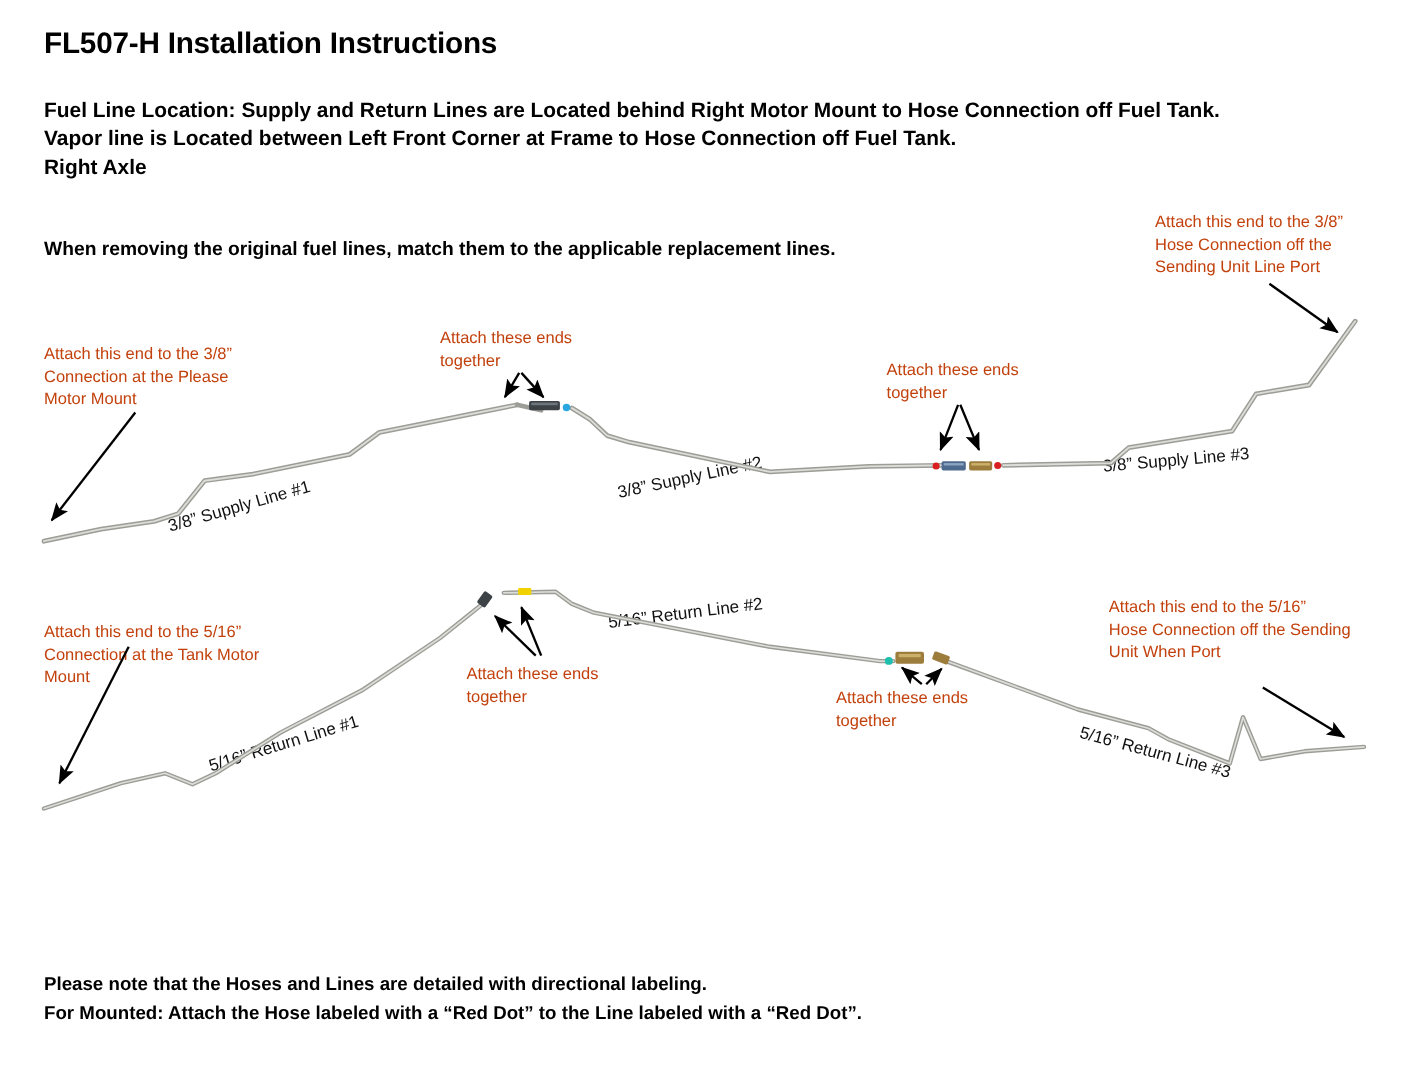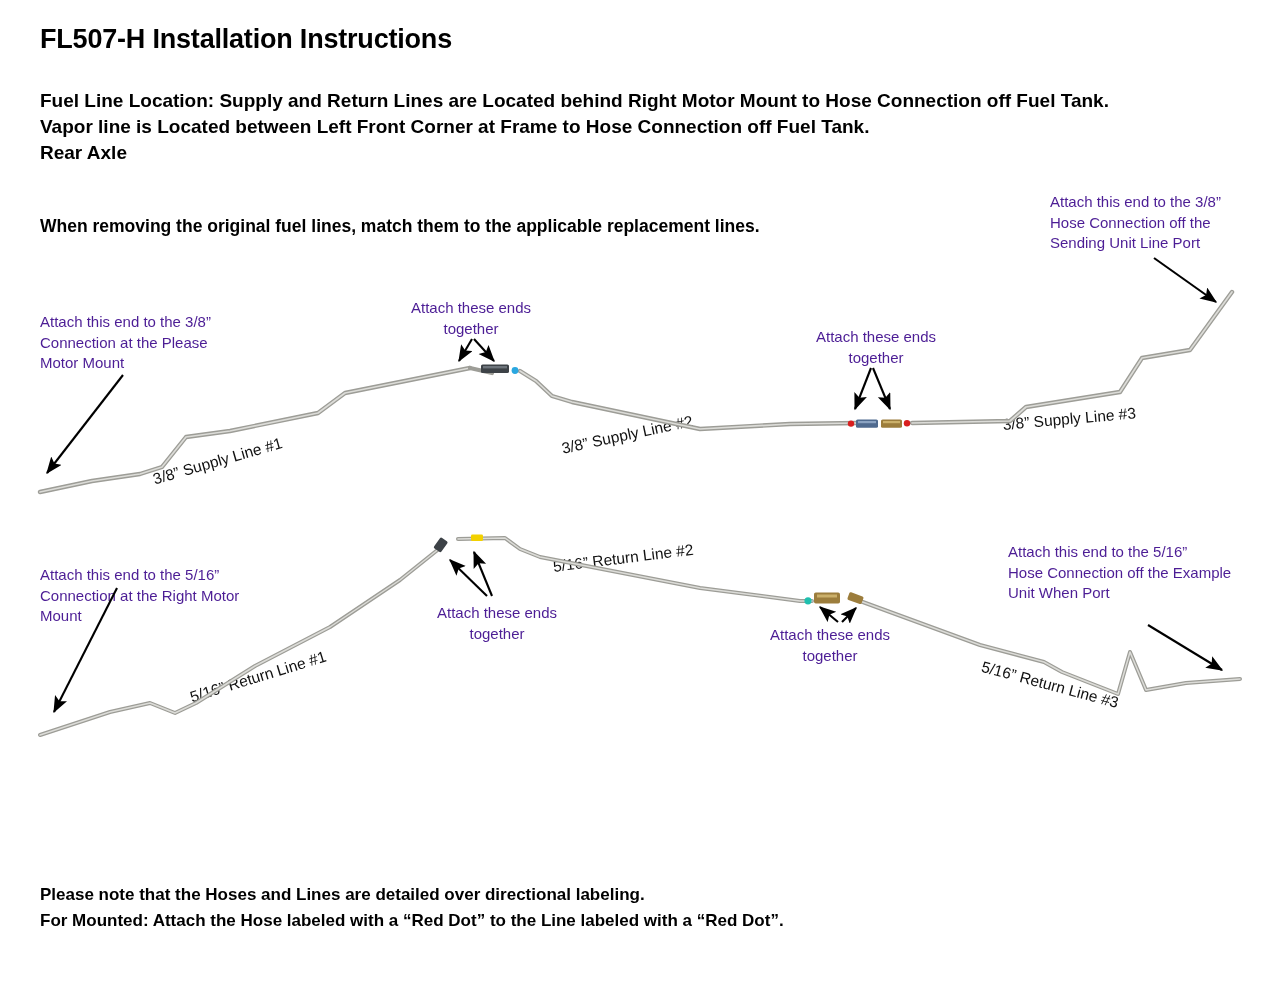--- a/index.html
+++ b/index.html
@@ -58,24 +58,24 @@
     font-weight: bold;
     line-height: 26px;
   }
   .footer div { white-space: nowrap; }
 
   
   .annot {
     position: absolute;
     font-size: 15px;
     line-height: 20.5px;
-    color: #4c1d95;
+    color: #c2410c;
     font-weight: normal;
   }
-  .annot.center { text-align: center; }
+  .annot.center { text-align: left; }
 
   .ln-label {
     position: absolute;
     font-size: 15.5px;
     color: #111;
     white-space: nowrap;
     transform-origin: 0 0;
   }
 
   
@@ -91,21 +91,21 @@
 </head>
 <body>
 
 <div id="page">
 
   <div class="doc-title">FL507-H Installation Instructions</div>
 
   <div class="intro">
     <div>Fuel Line Location:  Supply and Return Lines are Located behind Right Motor Mount to Hose Connection off Fuel Tank.</div>
     <div>Vapor line is Located between Left Front Corner at Frame to Hose Connection off Fuel Tank.</div>
-    <div>Rear Axle</div>
+    <div>Right Axle</div>
   </div>
 
   <div class="callout-bold">When removing the original fuel lines, match them to the applicable replacement lines.</div>
 
   <div class="annot" style="left:40px; top:312px;">
     <div>Attach this end to the 3/8”</div>
     <div>Connection at the Please</div>
     <div>Motor Mount</div>
   </div>
 
@@ -120,50 +120,50 @@
   </div>
 
   <div class="annot" style="left:1050px; top:192px;">
     <div>Attach this end to the 3/8”</div>
     <div>Hose Connection off the</div>
     <div>Sending Unit Line Port</div>
   </div>
 
   <div class="annot" style="left:40px; top:565px;">
     <div>Attach this end to the 5/16”</div>
-    <div>Connection at the Right Motor</div>
+    <div>Connection at the Tank Motor</div>
     <div>Mount</div>
   </div>
 
   <div class="annot center" style="left:424px; top:603px; width:146px;">
     <div>Attach these ends</div>
     <div>together</div>
   </div>
 
   <div class="annot center" style="left:760px; top:625px; width:140px;">
     <div>Attach these ends</div>
     <div>together</div>
   </div>
 
   <div class="annot" style="left:1008px; top:542px;">
     <div>Attach this end to the 5/16”</div>
-    <div>Hose Connection off the Example</div>
+    <div>Hose Connection off the Sending</div>
     <div>Unit When Port</div>
   </div>
 
   <div class="ln-label" style="left:151px; top:471px; transform:rotate(-16deg);">3/8” Supply Line #1</div>
   <div class="ln-label" style="left:560px; top:440px; transform:rotate(-12deg);">3/8” Supply Line #2</div>
   <div class="ln-label" style="left:1002px; top:416px; transform:rotate(-5deg);">3/8” Supply Line #3</div>
 
   <div class="ln-label" style="left:188px; top:689px; transform:rotate(-17deg);">5/16” Return Line #1</div>
   <div class="ln-label" style="left:552px; top:558px; transform:rotate(-7deg);">5/16” Return Line #2</div>
   <div class="ln-label" style="left:984px; top:658px; transform:rotate(15deg);">5/16” Return Line #3</div>
 
   <div class="footer">
-    <div>Please note that the Hoses and Lines are detailed over directional labeling.</div>
+    <div>Please note that the Hoses and Lines are detailed with directional labeling.</div>
     <div>For Mounted: Attach the Hose labeled with a “Red Dot” to the Line labeled with a “Red Dot”.</div>
   </div>
 
   <svg id="diagram" viewBox="0 0 1280 989">
     <defs>
       <marker id="arrowhead" markerWidth="9" markerHeight="9" refX="7.4" refY="3.2" orient="auto" markerUnits="strokeWidth">
         <path d="M0,0 L8,3.2 L0,6.4 L1.6,3.2 Z" fill="#000000"></path>
       </marker>
       <linearGradient id="tubegrad" x1="0" y1="0" x2="0" y2="1">
         <stop offset="0%" stop-color="#cfcfca"></stop>

